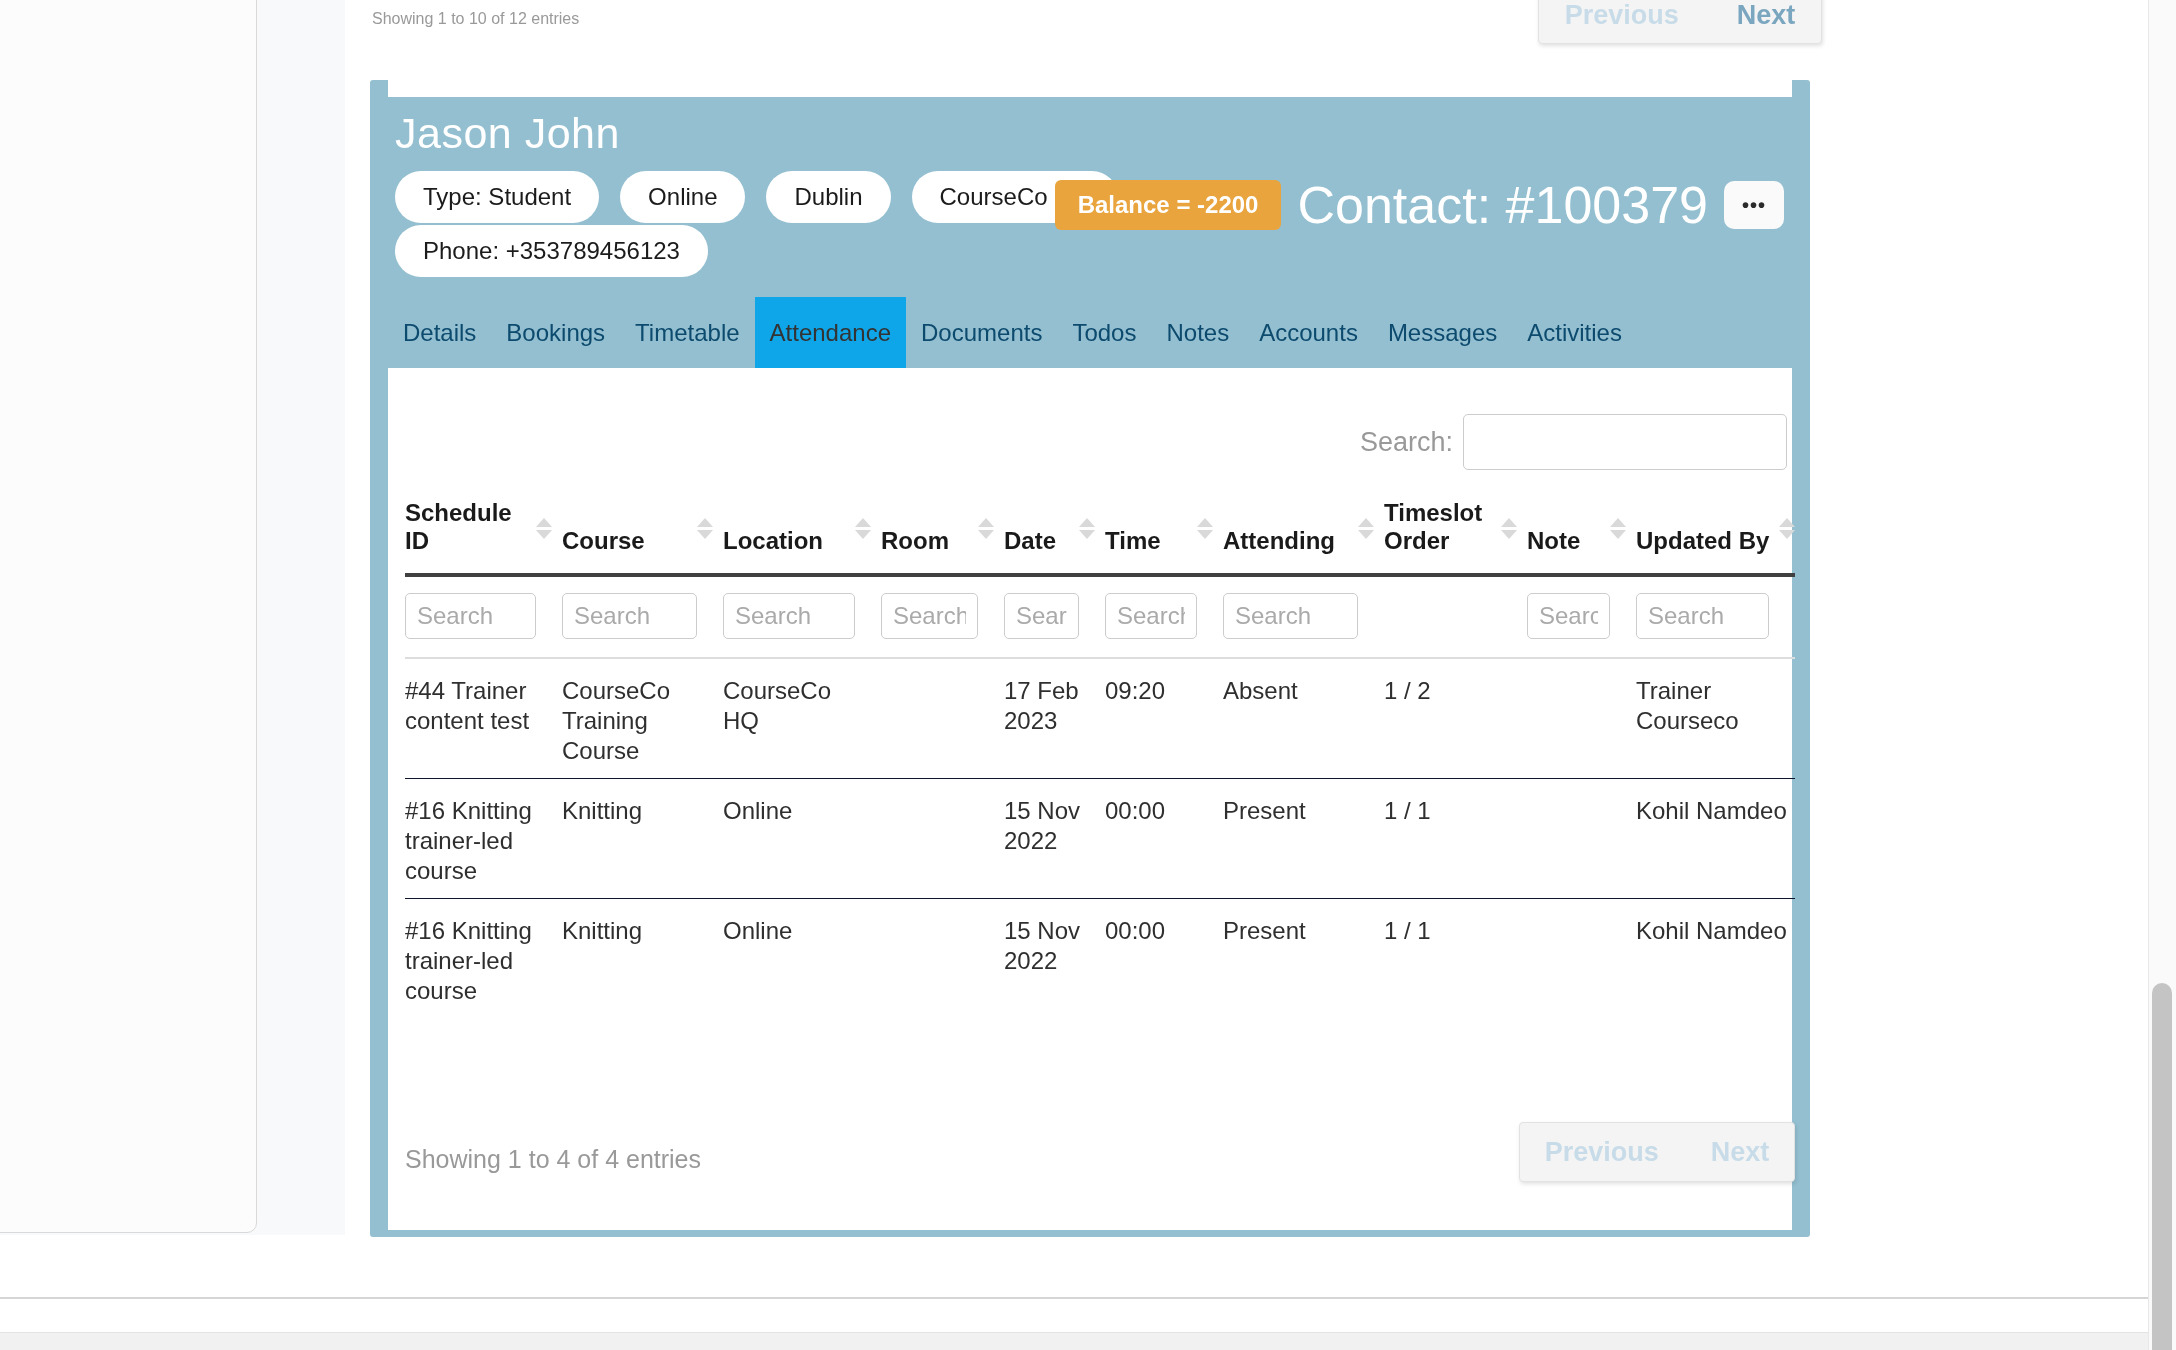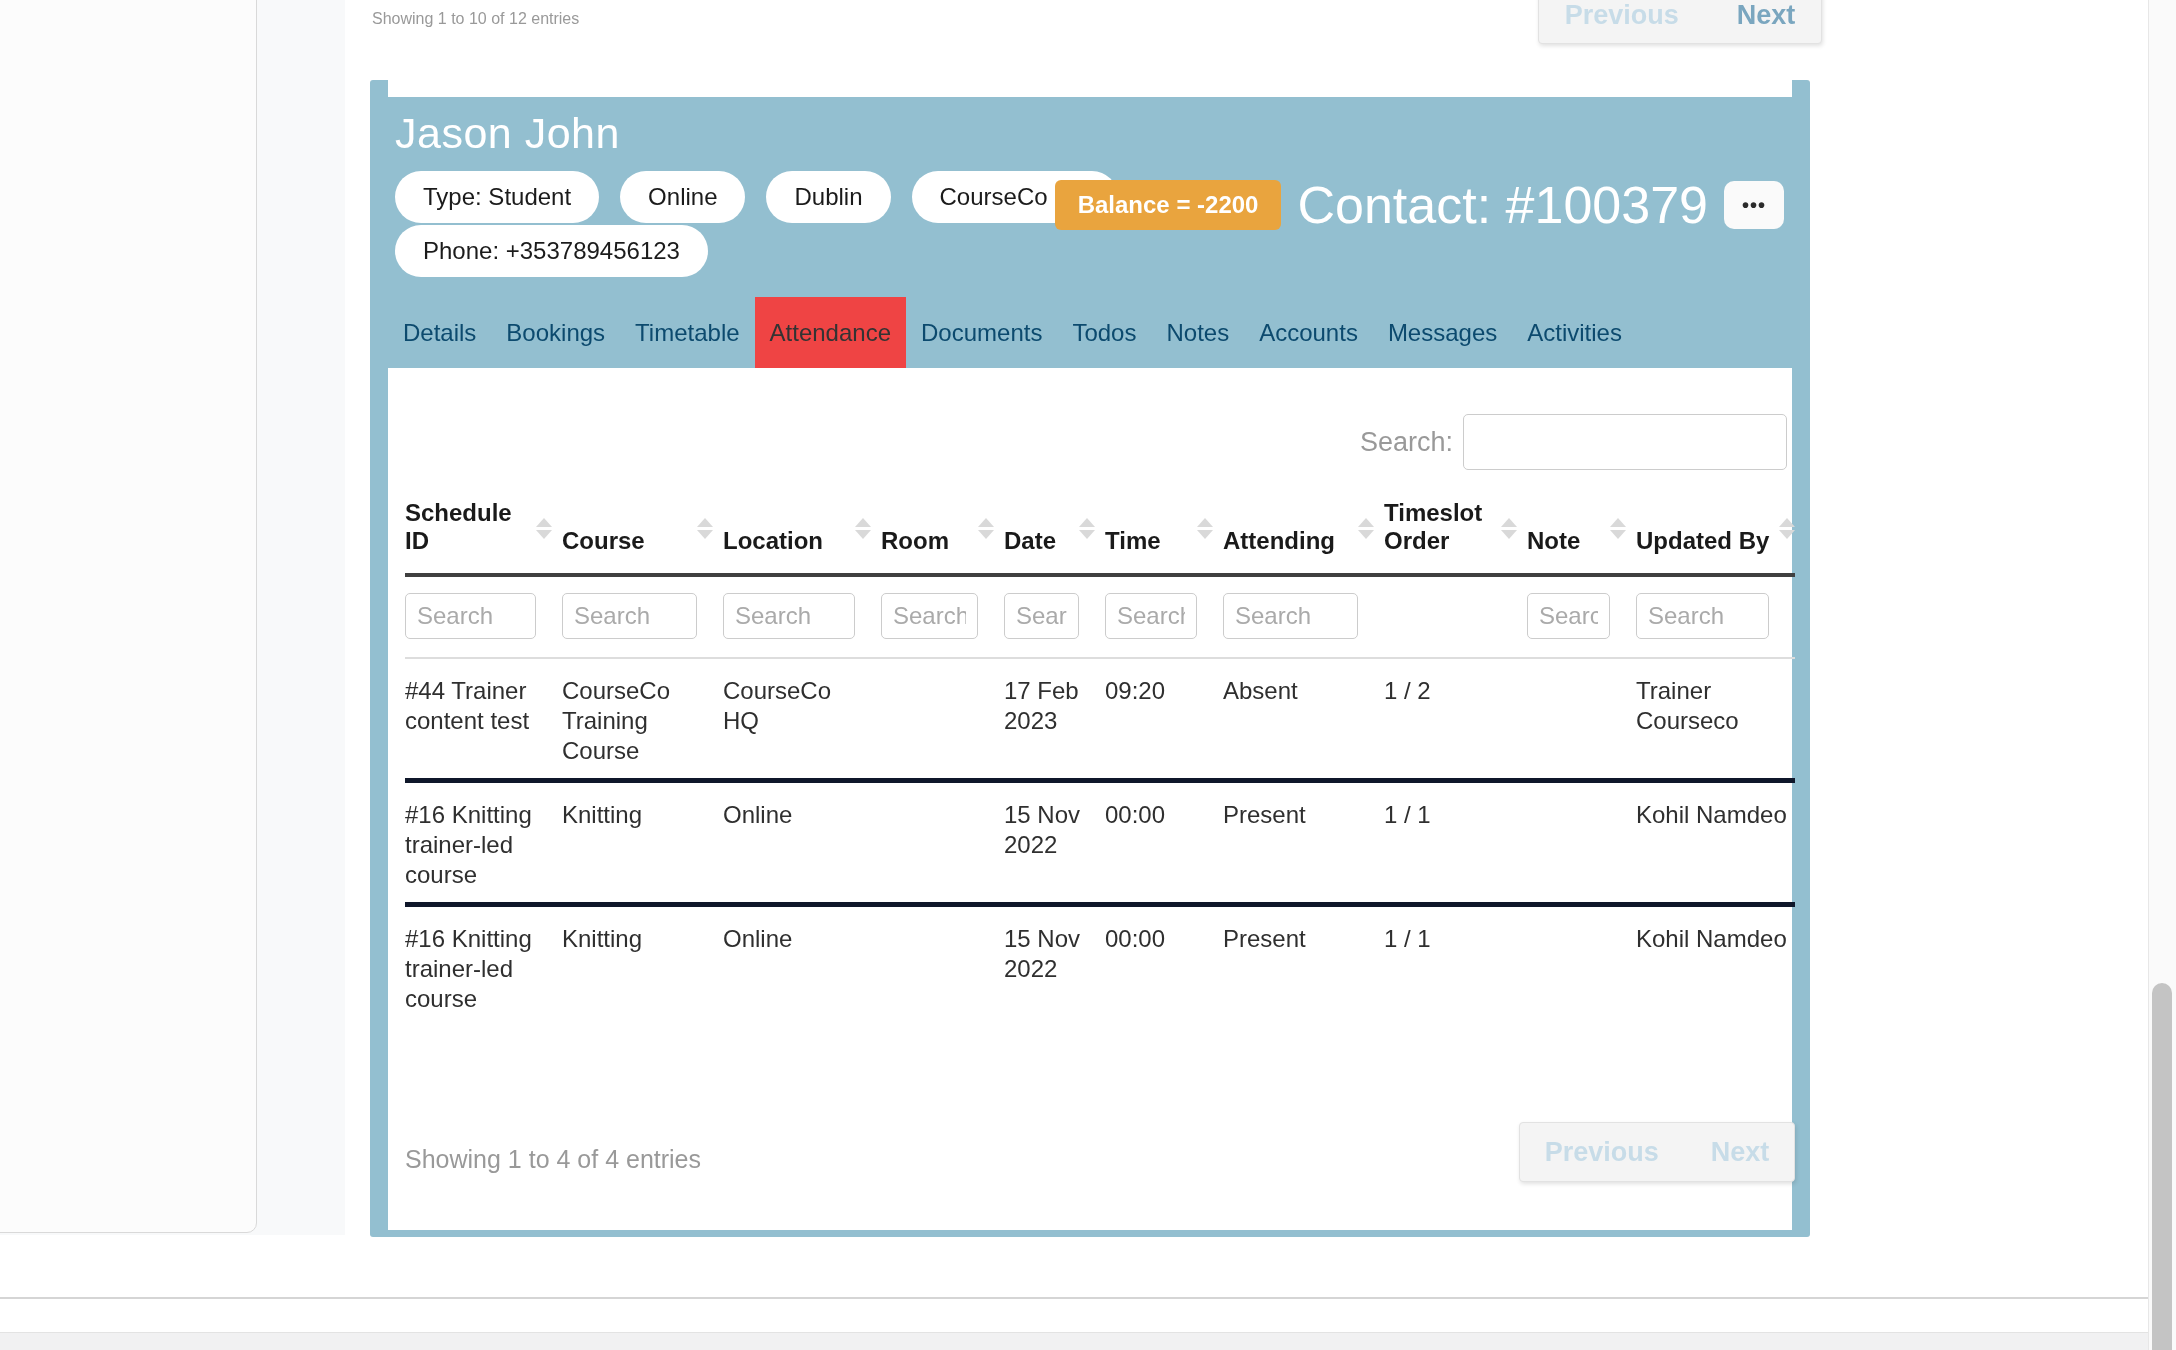--- a/index.html
+++ b/index.html
@@ -36,21 +36,21 @@
   .header-right { position:absolute; right:8px; top:78px; display:flex; align-items:center; gap:16px; }
   .balance-badge { background:#e9a43e; color:#fff; font-weight:bold; font-size:24px;
     height:50px; line-height:50px; padding:0 23px; border-radius:6px; }
   .contact-label { font-size:52px; color:#fff; }
   .menu-btn { width:60px; height:48px; background:#fafafa; border:none; border-radius:10px;
     color:#2b2b2b; font-size:20px; font-weight:bold; letter-spacing:1px; cursor:pointer; }
 
   
   .tabs { position:absolute; left:18px; right:18px; top:217px; height:71px; display:flex; }
   .tab { font-size:24px; color:#0c4a6e; line-height:71px; padding:0 15px; cursor:pointer; white-space:nowrap; }
-  .tab.active { background:#ef4444; color:#333; }
+  .tab.active { background:#0ea5e9; color:#333; }
 
   
   .content-panel { position:absolute; left:18px; top:288px; width:1404px; height:862px; background:#fff; }
 
   .global-search { position:absolute; top:46px; left:0; right:5px;
     display:flex; justify-content:flex-end; align-items:center; gap:10px; }
   .global-search label { font-size:27px; color:#999; }
   .global-search input { width:324px; height:56px; border:1px solid #ccc; border-radius:5px;
     font-size:24px; padding:0 12px; outline:none; }
 
@@ -64,21 +64,21 @@
   tr.head th:last-child .sort { right:0; }
   .sort i { display:block; width:0; height:0; border-left:8px solid transparent; border-right:8px solid transparent; }
   .sort .up { border-bottom:9px solid #d9d9d9; margin-bottom:3px; }
   .sort .down { border-top:9px solid #d9d9d9; }
   tr.filters th { padding:16px 0 18px 0; border-bottom:2px solid #ddd; vertical-align:top; }
   tr.filters input { width:calc(100% - 26px); height:46px; border:1px solid #ccc; border-radius:5px;
     font-size:24px; padding:0 11px; color:#444; outline:none; }
   tr.filters input::placeholder { color:#aaa; }
   .global-search input::placeholder { color:#aaa; }
   tbody td { vertical-align:top; padding:17px 20px 12px 0; line-height:30px;
-    border-bottom:5px solid #0f172a; color:#2f2f2f; }
+    border-bottom:1px solid #0f172a; color:#2f2f2f; }
   tbody td:last-child { padding-right:0; }
   tbody tr:last-child td { border-bottom:none; }
 
   .footer-info { position:absolute; left:17px; top:777px; font-size:25px; color:#999; }
   .bottom-pagination { position:absolute; left:1131px; top:754px; width:276px; height:60px; gap:52px; }
 
   
   .bottom-rule { position:absolute; left:0; top:1297px; width:2148px; height:2px; background:#d5d5d5; }
   .bottom-band { position:absolute; left:0; top:1332px; width:2148px; height:18px;
     background:#f1f1f2; border-top:1px solid #e3e3e3; }

